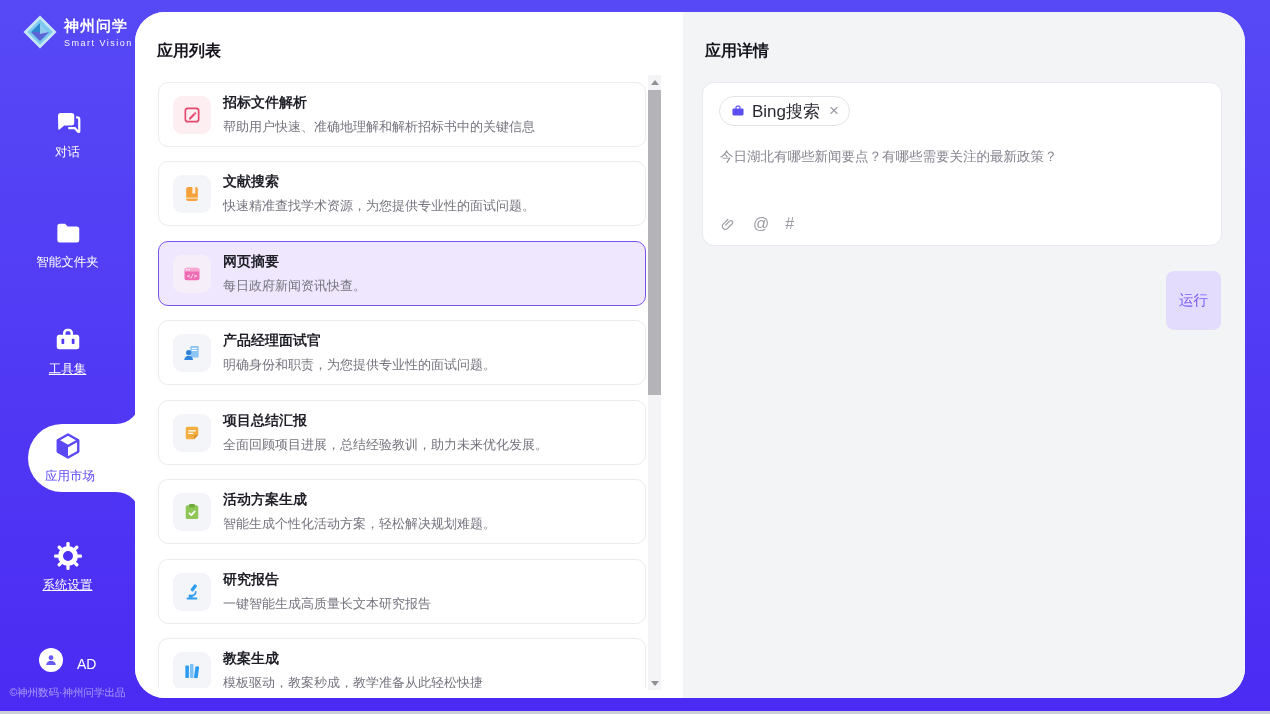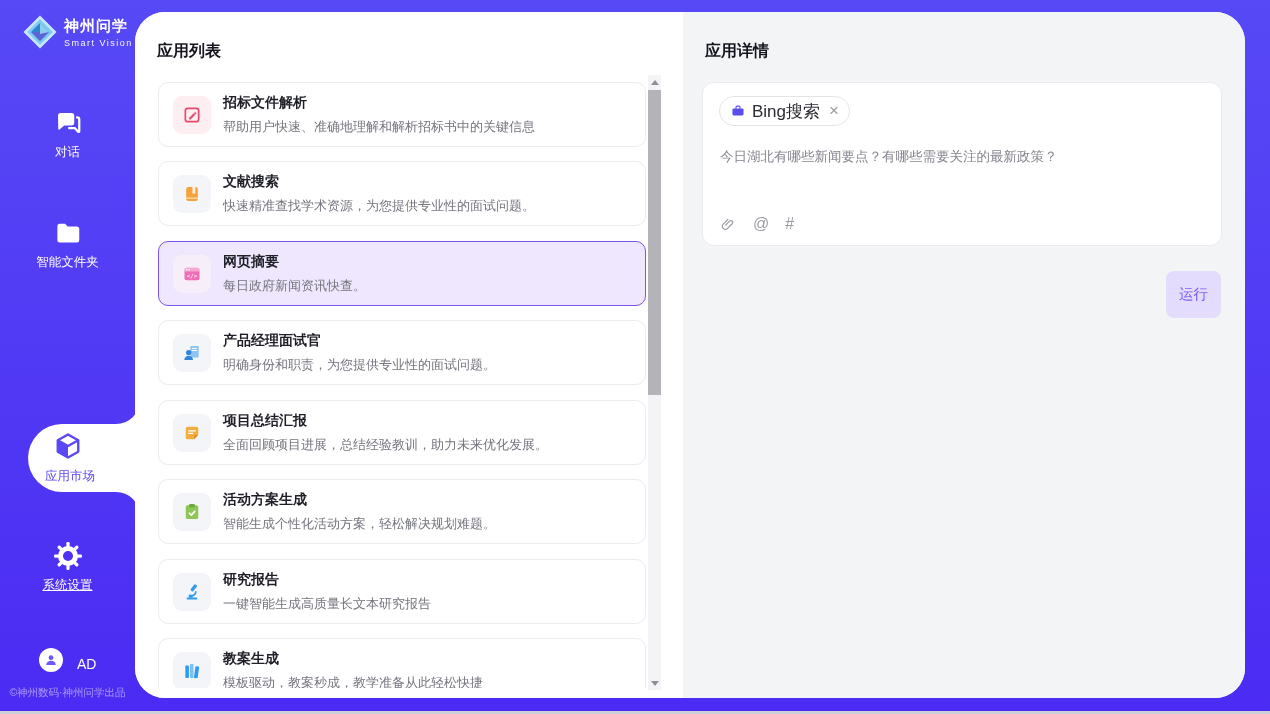--- a/index.html
+++ b/index.html
@@ -61,21 +61,21 @@
                  border:1px solid #E9E9EE; border-radius:12px; }
   .tool-tag { position:absolute; left:16px; top:13px; height:30px; padding:0 10px 0 11px;
               border:1px solid #E3E3E9; border-radius:16px; background:#fff;
               display:flex; align-items:center; gap:7px; cursor:pointer; }
   .tool-tag span { font-size:17px; color:#2B2B33; }
   .tag-close { font-size:13px; color:#9A9AA2 !important; margin-left:2px; cursor:pointer; }
   .query-text { position:absolute; left:17px; top:64px; right:16px; font-size:13.5px; color:#85858F;
                 line-height:19px; cursor:text; }
   .icon-row { position:absolute; left:17px; top:132px; display:flex; align-items:center; gap:16px; }
   .txt-icon { font-size:16px; color:#9B9BA3; cursor:pointer; }
-  .run-btn { position:absolute; right:24px; top:259px; padding:14px 13px; background:#E4DCFC;
+  .run-btn { position:absolute; right:24px; top:259px; padding:20px 13px; background:#E4DCFC;
              color:#7B5CF5; font-size:14.5px; border-radius:8px; cursor:pointer; }
 </style>
 </head>
 <body>
 
 <div class="app">
 
   <div class="sidebar">
     <div class="logo">
       <svg width="36" height="36" viewBox="0 0 36 36">
@@ -99,20 +99,29 @@
       <div class="nav-label">对话</div>
     </div>
 
     <div class="nav-item" style="top:218px">
       <svg class="nav-icon" width="30" height="30" viewBox="0 0 24 24">
         <path d="M3.5 6.5a2 2 0 0 1 2-2h4.2l2 2.3h7.3a2 2 0 0 1 2 2v8.7a2 2 0 0 1-2 2H5.5a2 2 0 0 1-2-2z" fill="#fff"></path>
       </svg>
       <div class="nav-label">智能文件夹</div>
     </div>
 
+    <div class="nav-item" style="top:325px">
+      <svg class="nav-icon" width="30" height="30" viewBox="0 0 24 24">
+        <path d="M9 8V6.3A2.3 2.3 0 0 1 11.3 4h1.4A2.3 2.3 0 0 1 15 6.3V8" stroke="#fff" stroke-width="2" fill="none"></path>
+        <rect x="3" y="7.8" width="18" height="11.5" rx="2" fill="#fff"></rect>
+        <rect x="6.8" y="11" width="2.2" height="4.2" rx="0.6" fill="#4F38F3"></rect>
+        <rect x="15" y="11" width="2.2" height="4.2" rx="0.6" fill="#4F38F3"></rect>
+      </svg>
+      <div class="nav-label u">工具集</div>
+    </div>
 
     <div class="nav-active">
       <div class="curve curve-top">
           <i></i>
         </div>
       <div class="curve curve-bottom">
           <i></i>
         </div>
       <svg class="nav-icon" width="30" height="30" viewBox="0 0 24 24">
         <path d="M12 2.8l8.2 4.6v9.2L12 21.2l-8.2-4.6V7.4z" fill="none" stroke="#5B48F5" stroke-width="1.9" stroke-linejoin="round"></path>

